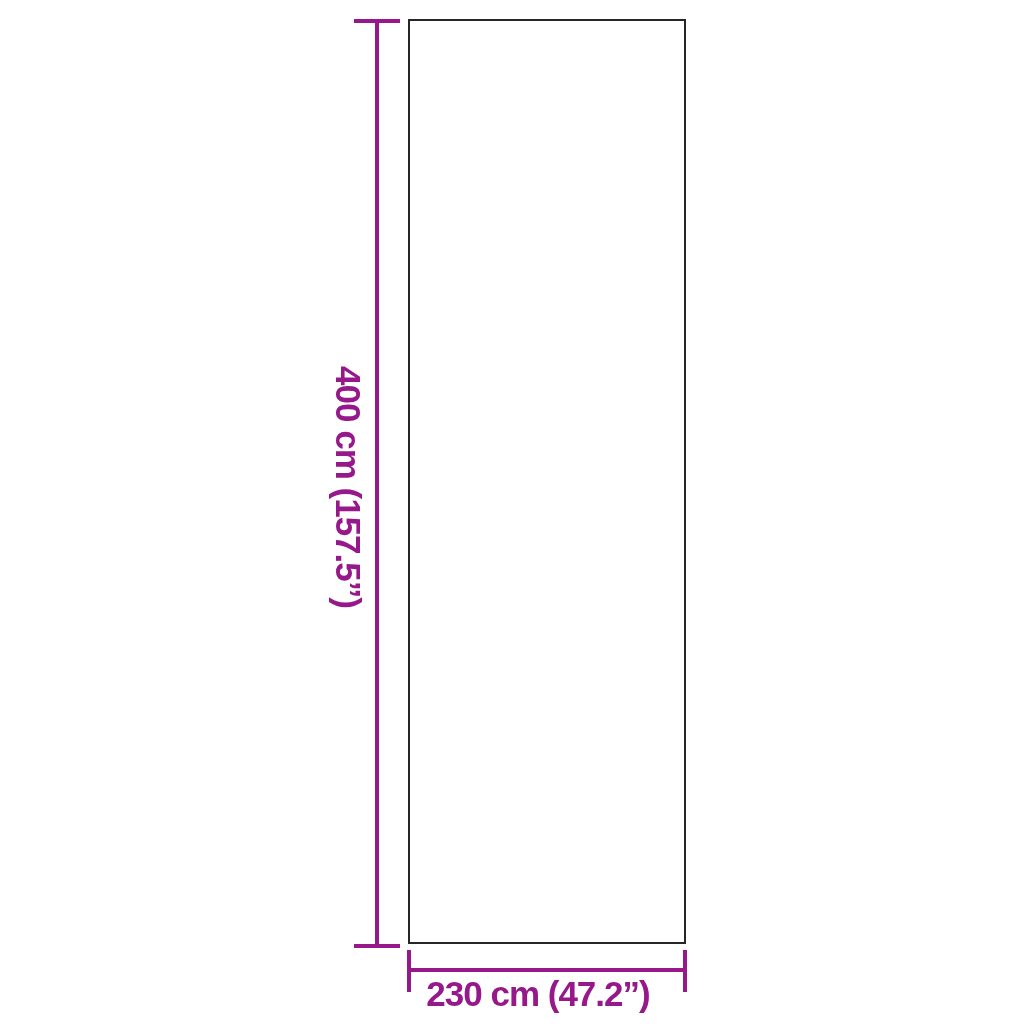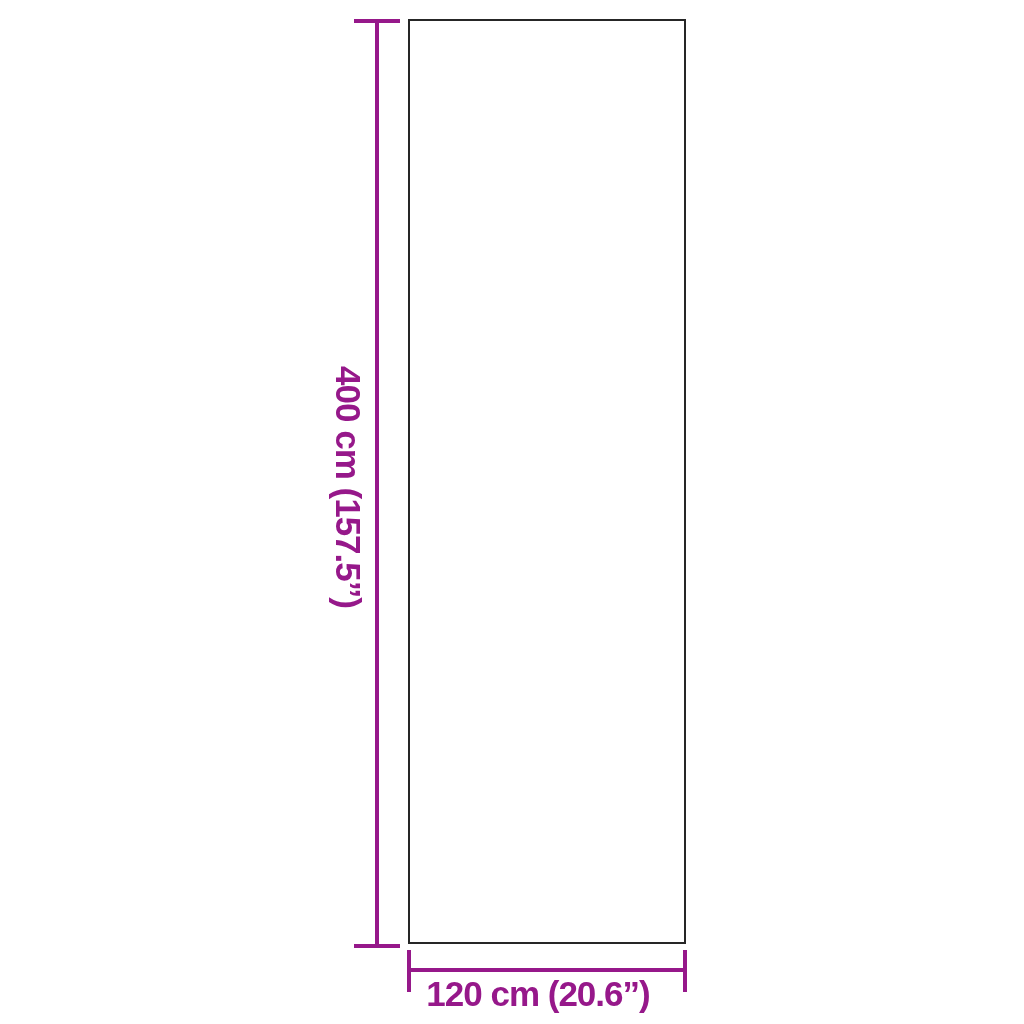--- a/index.html
+++ b/index.html
@@ -95,15 +95,15 @@
   <div class="outline-rect"></div>
 
   <div class="dim vline"></div>
   <div class="dim vcap-top"></div>
   <div class="dim vcap-bottom"></div>
   <div class="dim-label height-label">400 cm (157.5”)</div>
 
   <div class="dim hline"></div>
   <div class="dim hcap-left"></div>
   <div class="dim hcap-right"></div>
-  <div class="dim-label width-label">120 cm (20.6”)</div>
+  <div class="dim-label width-label">230 cm (47.2”)</div>
 
 </div>
 
 </body></html>

